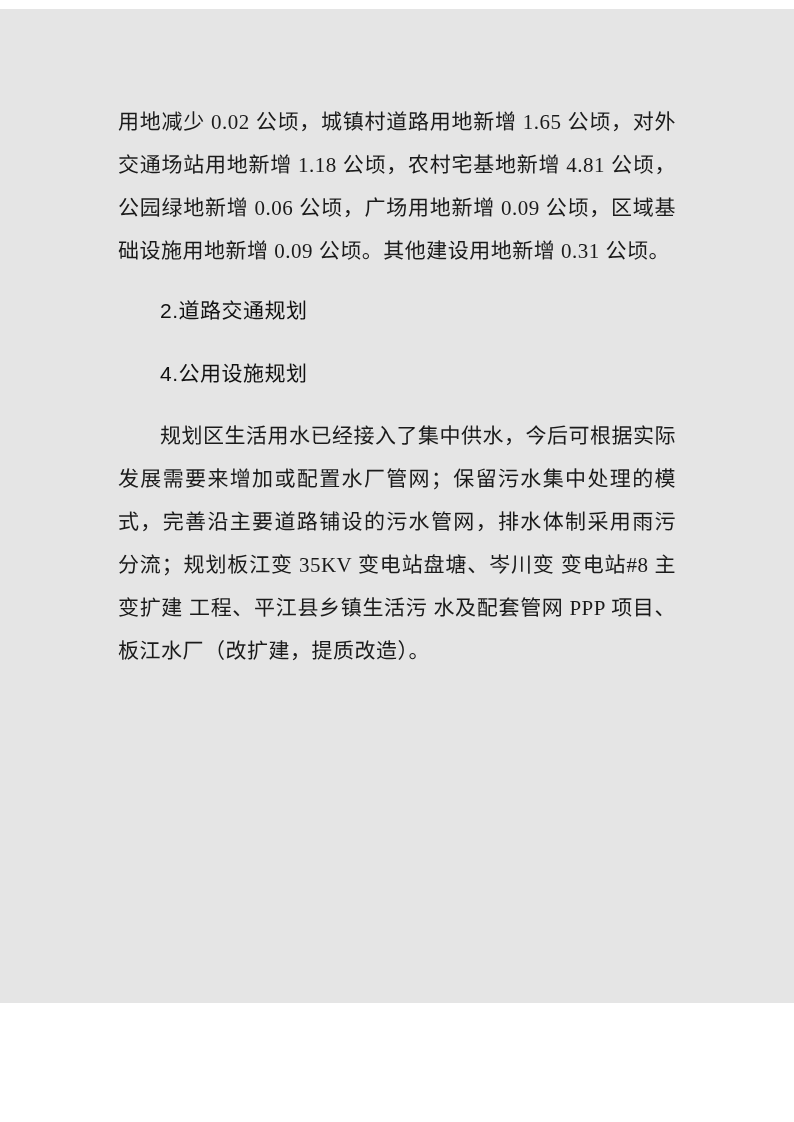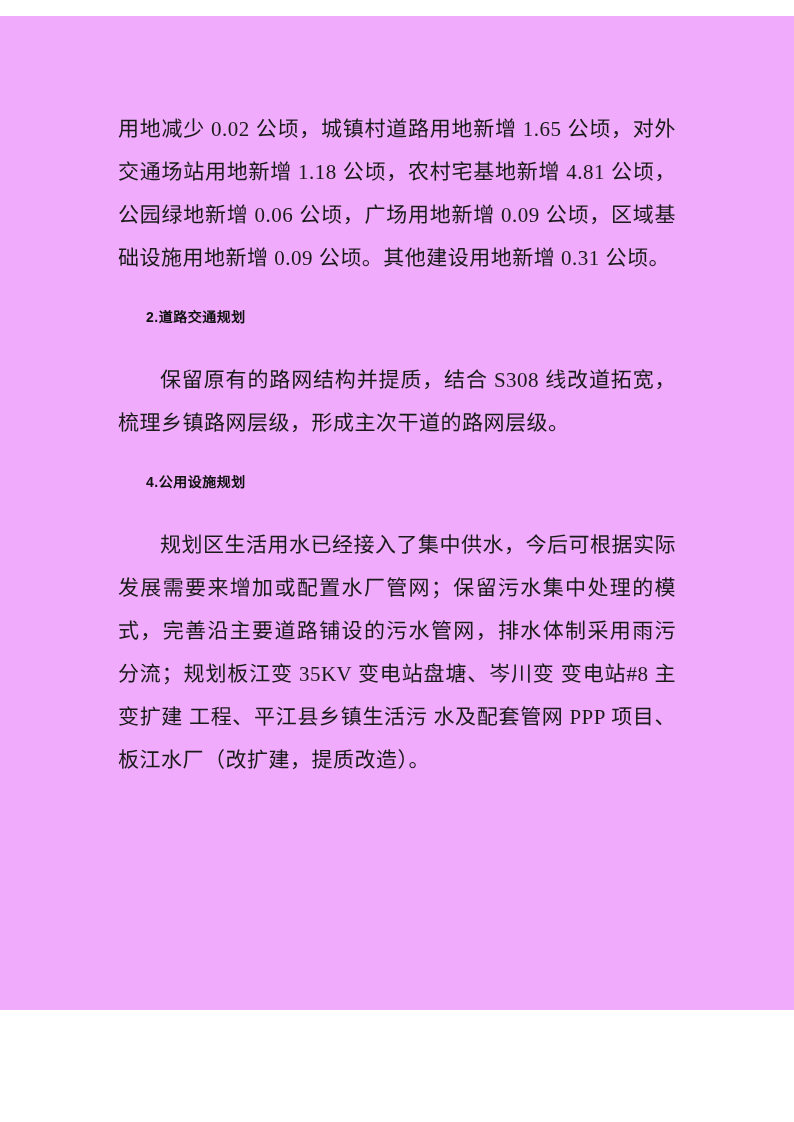--- a/index.html
+++ b/index.html
@@ -4,23 +4,23 @@
 <style>
   html, body {
     margin: 0;
     padding: 0;
     background: #ffffff;
   }
   .page {
     position: relative;
     width: 794px;
     height: 994px;
-    background: #f0abfc;
+    background: #e5e5e5;
     overflow: hidden;
-    margin: 16px auto;
+    margin: 9px auto;
     font-family: "Liberation Serif", "DejaVu Serif", serif;
   }
   .doc-content {
     position: absolute;
     top: 92px;
     left: 118px;
     width: 558px;
   }
   .body-para {
     margin: 0;
@@ -31,40 +31,39 @@
     text-justify: inter-ideograph;
     text-indent: 2em;
     letter-spacing: 0.5px;
     font-family: "Liberation Serif", "DejaVu Serif", serif;
   }
   .body-para.continuation {
     text-indent: 0;
   }
   .section-heading {
     margin: 16px 0 20px 0;
-    font-size: 14px;
+    font-size: 21px;
     line-height: 43px;
-    font-weight: 700;
+    font-weight: 400;
     color: #111111;
     text-indent: 2em;
     letter-spacing: 0.5px;
     font-family: "Liberation Sans", "DejaVu Sans", sans-serif;
   }
 </style>
 </head>
 <body>
 
 <div class="page">
   <div class="doc-content">
 
     <p class="body-para continuation">用地减少 0.02 公顷，城镇村道路用地新增 1.65 公顷，对外交通场站用地新增 1.18 公顷，农村宅基地新增 4.81 公顷，公园绿地新增 0.06 公顷，广场用地新增 0.09 公顷，区域基础设施用地新增 0.09 公顷。其他建设用地新增 0.31 公顷。</p>
 
     <h2 class="section-heading">2.道路交通规划</h2>
 
-    <p class="body-para">保留原有的路网结构并提质，结合 S308 线改道拓宽，梳理乡镇路网层级，形成主次干道的路网层级。</p>
 
 
 
     <h2 class="section-heading">4.公用设施规划</h2>
 
     <p class="body-para">规划区生活用水已经接入了集中供水，今后可根据实际发展需要来增加或配置水厂管网；保留污水集中处理的模式，完善沿主要道路铺设的污水管网，排水体制采用雨污分流；规划板江变 35KV 变电站盘塘、岑川变 变电站#8 主变扩建 工程、平江县乡镇生活污 水及配套管网 PPP 项目、板江水厂（改扩建，提质改造）。</p>
 
   </div>
 </div>
 

